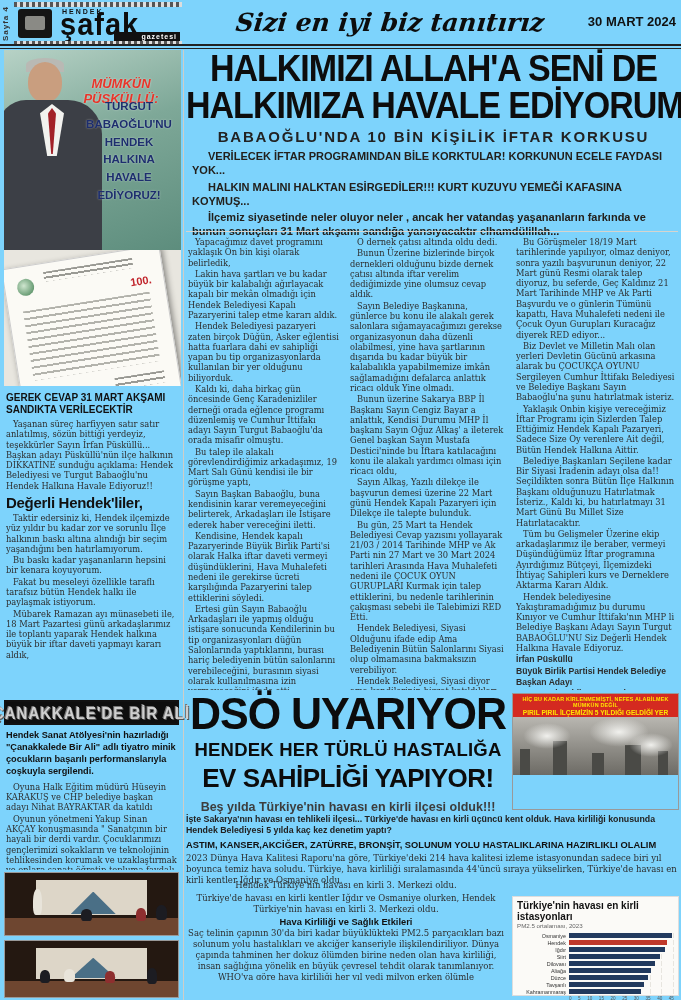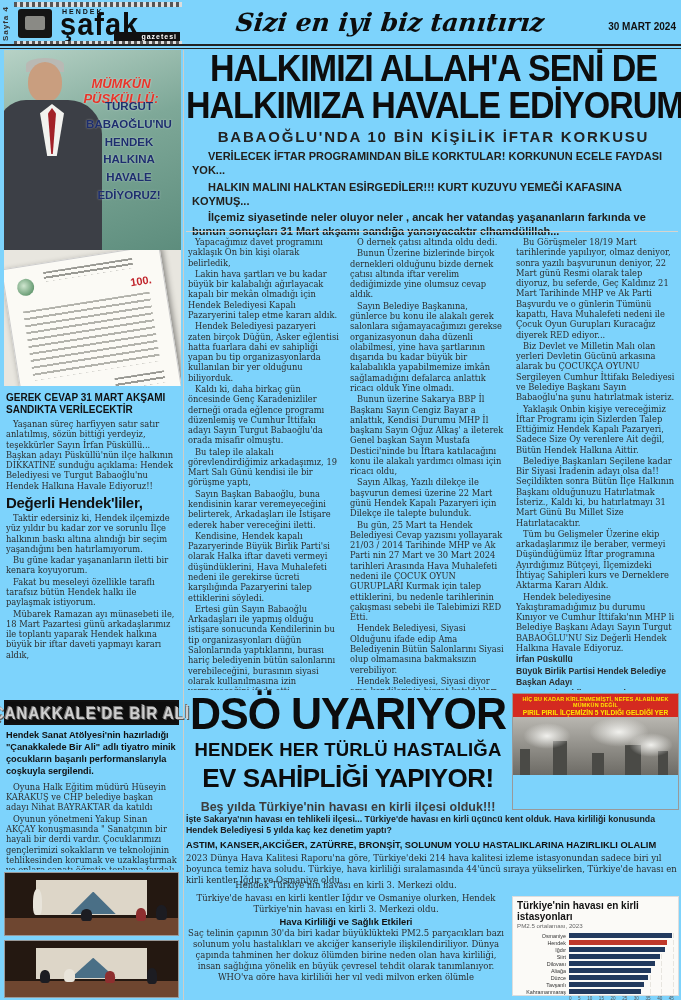--- a/index.html
+++ b/index.html
@@ -16,21 +16,21 @@
       background:repeating-linear-gradient(90deg,#555 0 3px,#ddd 3px 6px);}
   .logo-topstrip{top:0;}.logo-botstrip{top:39px;}
   .logo-icon{position:absolute;left:4px;top:7px;width:34px;height:29px;background:#151515;border-radius:3px;}
   .logo-icon::after{content:"";position:absolute;left:7px;top:7px;width:20px;height:14px;background:#8a8a85;border-radius:2px;}
   .logo-top{position:absolute;left:48px;top:6px;font-size:7px;font-weight:bold;letter-spacing:2px;color:#111;}
   .logo-main{position:absolute;left:46px;top:7px;font-size:29px;font-weight:900;letter-spacing:1px;color:#0d0d0d;transform:scaleY(1.05);}
   .logo-sub{position:absolute;left:100px;top:30px;width:66px;height:9px;background:#111;color:#fff;
       font-size:7px;font-weight:bold;text-align:right;padding:1px 3px 0 0;box-sizing:border-box;letter-spacing:1px;}
   .tagline{position:absolute;left:225px;top:8px;width:330px;text-align:center;
       font-family:"DejaVu Serif",serif;font-style:italic;font-weight:bold;font-size:25px;color:#0d0d0d;transform:skewX(-6deg);}
-  .hdr-date{position:absolute;right:5px;top:21px;font-size:10px;font-weight:bold;color:#111;}
+  .hdr-date{position:absolute;right:5px;top:14px;font-size:13px;font-weight:bold;color:#111;}
 
   .vrule{position:absolute;left:183px;top:50px;bottom:0;width:1px;background:#cfcdc7;}
 
   
   .promo{position:absolute;left:4px;top:50px;width:177px;height:200px;overflow:hidden;
       background:linear-gradient(160deg,#b7d2c6 0%,#7ea898 45%,#5d8d7d 100%);}
   .promo-head{position:absolute;left:24px;top:12px;width:34px;height:40px;background:#c99e7f;border-radius:50% 50% 45% 45%;}
   .promo-hair{position:absolute;left:22px;top:8px;width:38px;height:14px;background:#b9b9b4;border-radius:50% 50% 0 0;}
   .promo-body{position:absolute;left:-6px;top:50px;width:104px;height:160px;background:#3c3f46;border-radius:28px 34px 0 0;}
   .promo-shirt{position:absolute;left:36px;top:54px;width:24px;height:52px;background:#f2f2ef;clip-path:polygon(50% 0,100% 18%,70% 100%,30% 100%,0 18%);}
@@ -182,21 +182,21 @@
   </div>
 
   <div class="larticle">
     <h3>GEREK CEVAP 31 MART AKŞAMI SANDIKTA VERİLECEKTİR</h3>
     <div class="body-p">
         <p>Yaşanan süreç harfiyyen satır satır anlatılmış, sözün bittiği yerdeyiz, teşekkürler Sayın İrfan Püsküllü... Başkan adayı Püsküllü'nün ilçe halkının DİKKATİNE sunduğu açıklama: Hendek Belediyesi ve Turgut Babaoğlu'nu Hendek Halkına Havale Ediyoruz!!</p>
       </div>
     <div class="sub">Değerli Hendek'liler,</div>
     <div class="body-p">
         <p>Taktir edersiniz ki, Hendek ilçemizde yüz yıldır bu kadar zor ve sorunlu İlçe halkının baskı altına alındığı bir seçim yaşandığını ben hatırlamıyorum.</p>
-        <p>Bu güne kadar yaşananların iletti bir kenara koyuyorum.</p>
+        <p>Bu baskı kadar yaşananların hepsini bir kenara koyuyorum.</p>
         <p>Fakat bu meseleyi özellikle taraflı tarafsız bütün Hendek halkı ile paylaşmak istiyorum.</p>
         <p>Mübarek Ramazan ayı münasebeti ile, 18 Mart Pazartesi günü arkadaşlarımız ile toplantı yaparak Hendek halkına büyük bir iftar daveti yapmayı kararı aldık,</p>
       </div>
   </div>
 
   <div class="banner">
     <span>ÇANAKKALE'DE BİR ALİ</span>
   </div>
   <div class="theater">
     <p class="lede">Hendek Sanat Atölyesi'nin hazırladığı "Çanakkalede Bir Ali" adlı tiyatro minik çocukların başarılı performanslarıyla coşkuyla sergilendi.</p>

